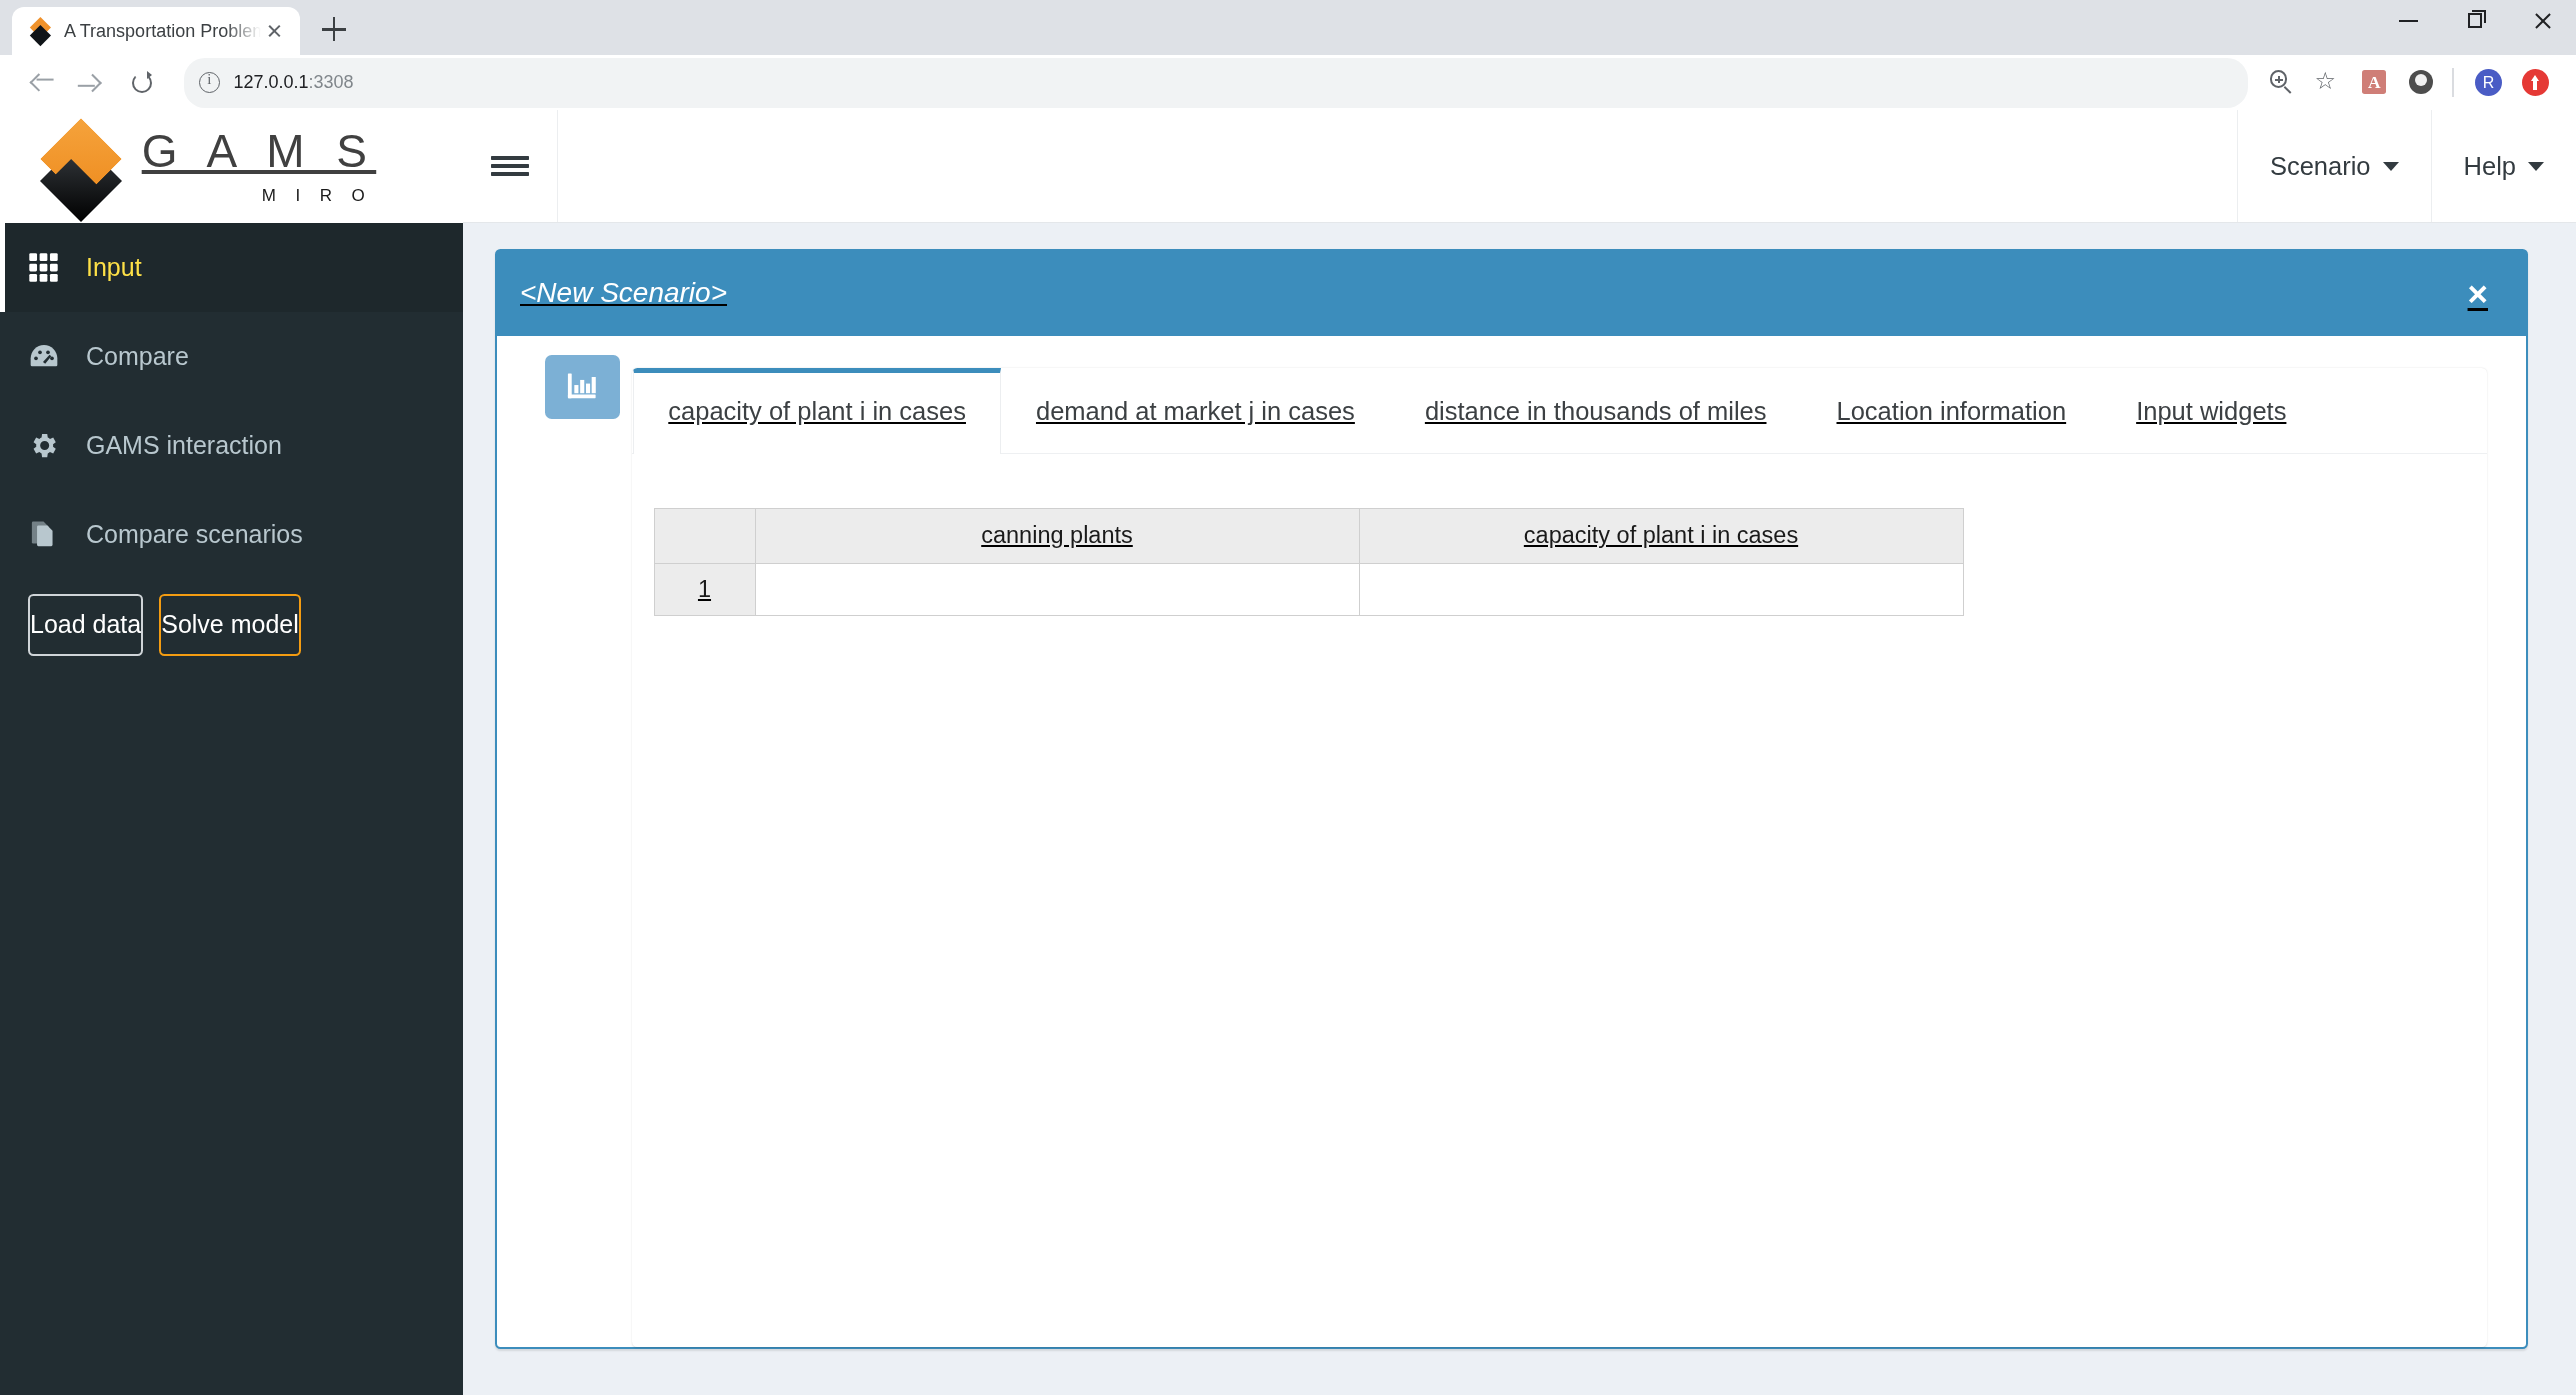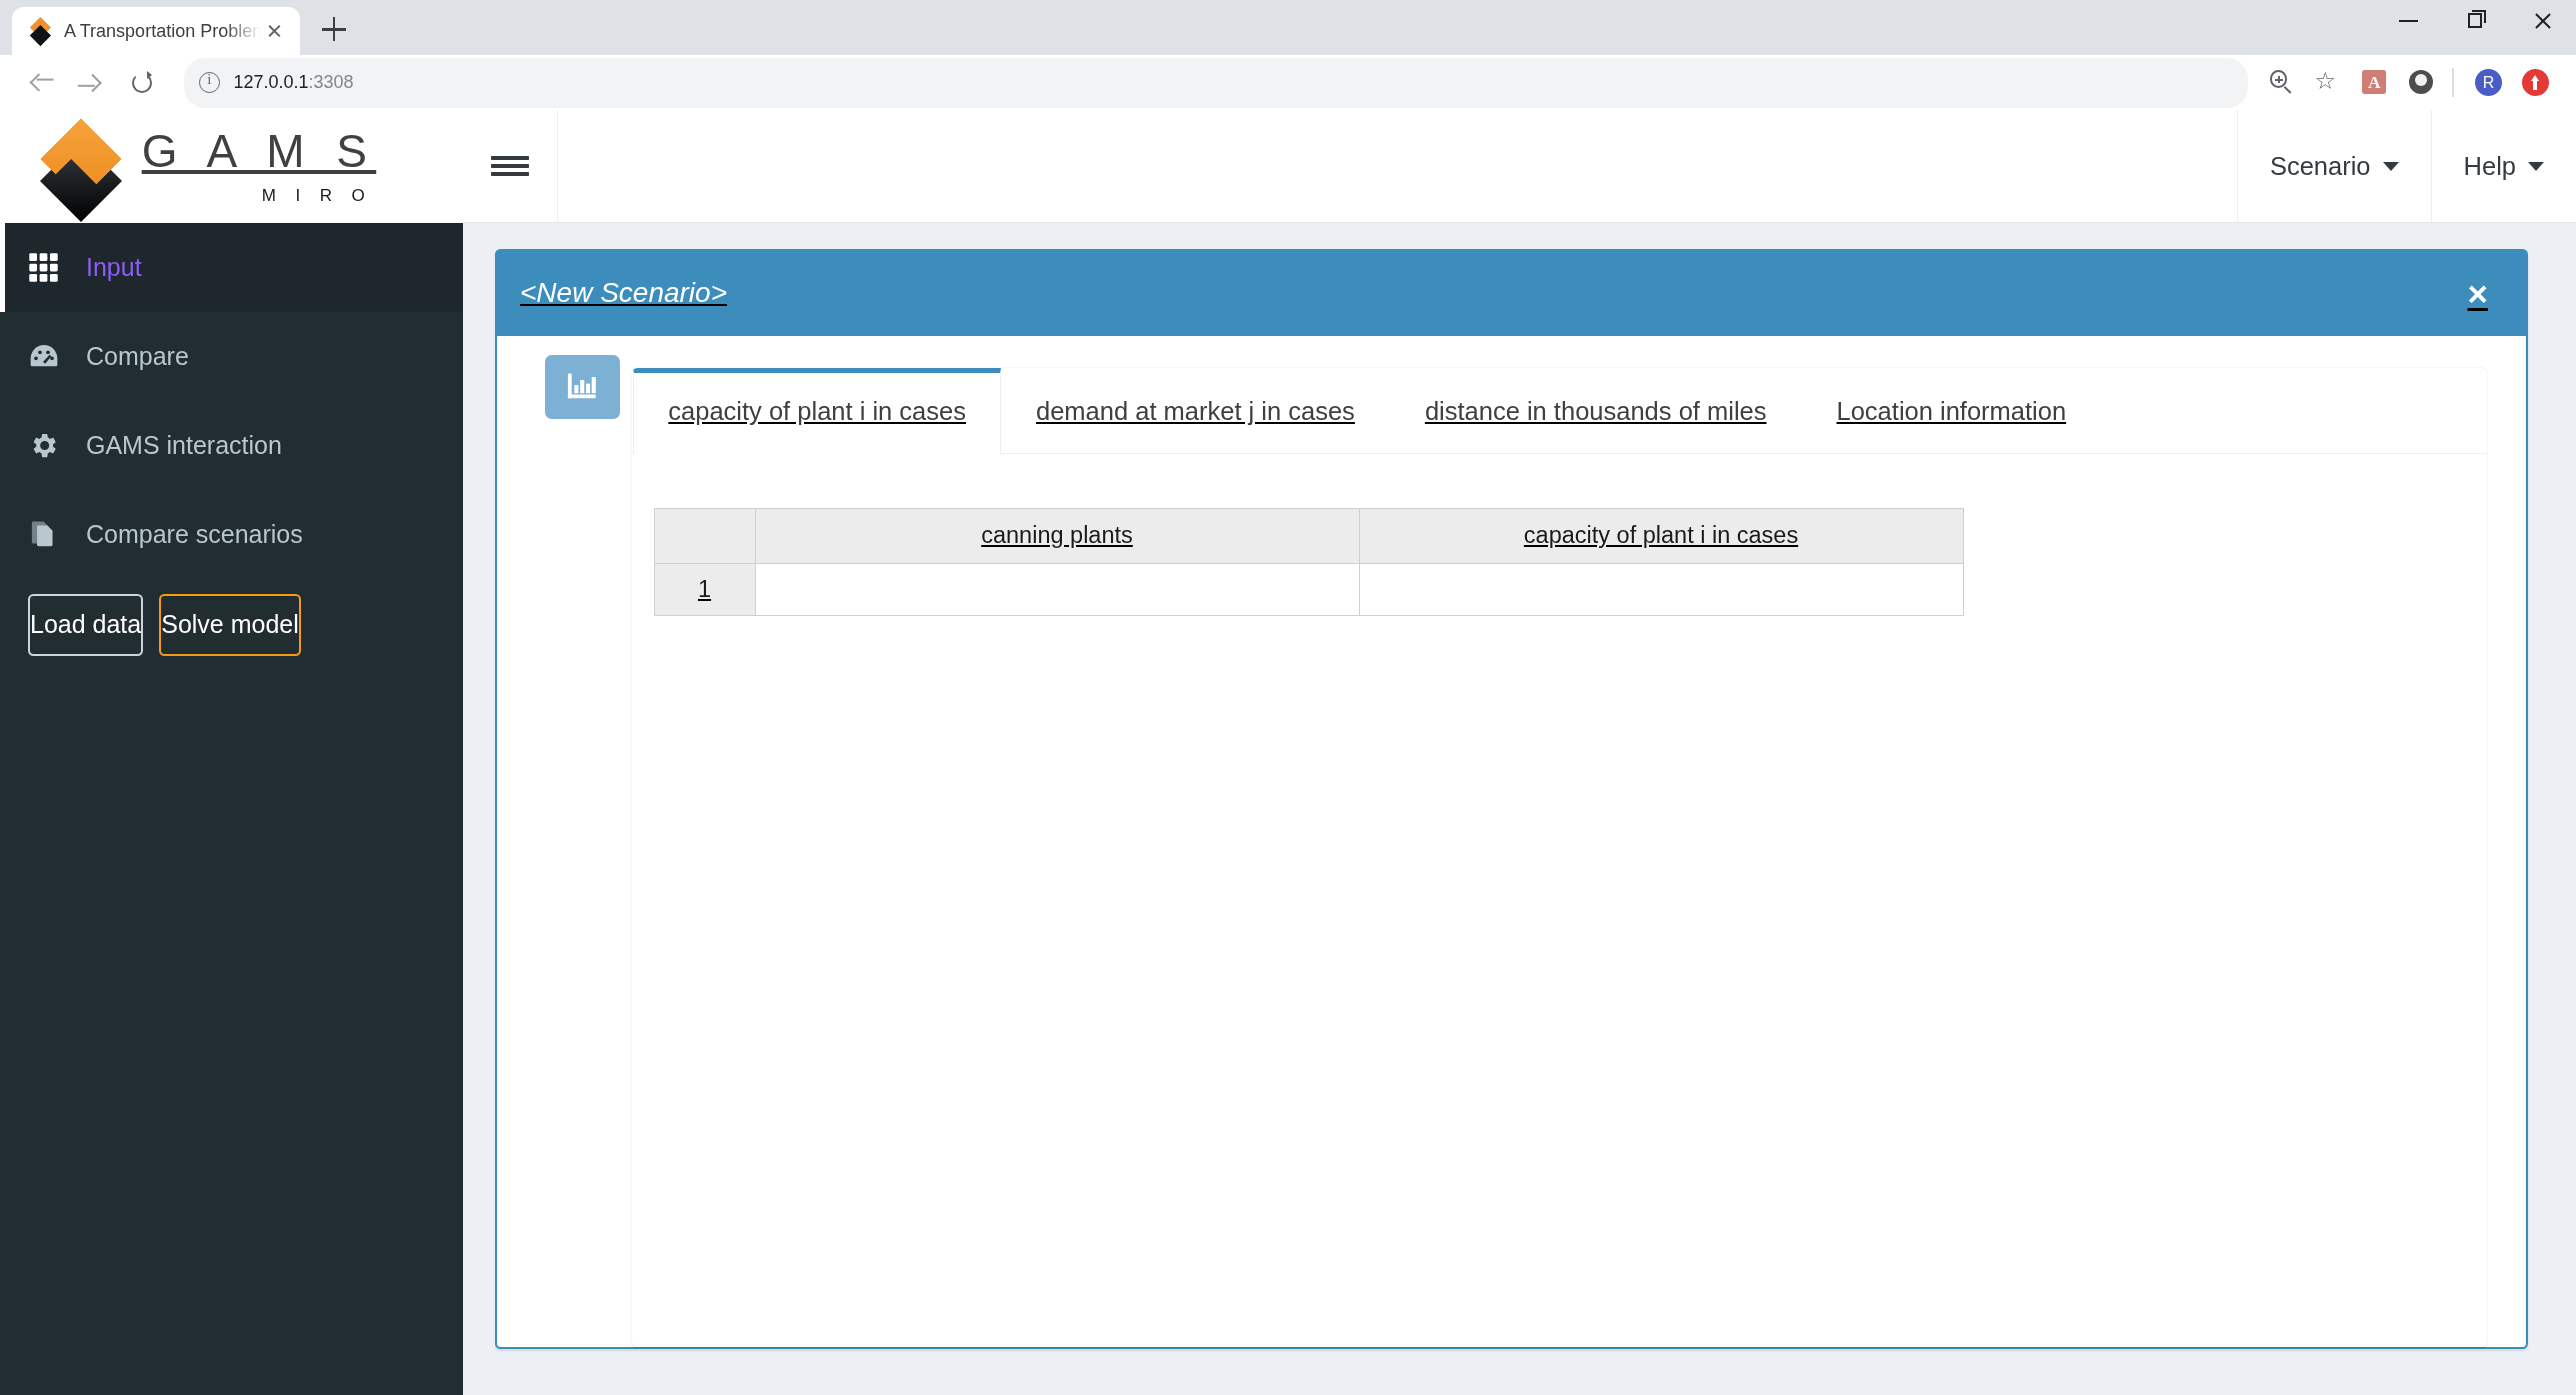--- a/index.html
+++ b/index.html
@@ -163,21 +163,21 @@
   }
   .logo-text { display: flex; flex-direction: column; }
   .logo-gams { font-size: 46px; letter-spacing: 9.4px; color: #404040; line-height: 46px; font-weight: 400; text-decoration: underline; }
   .logo-miro { font-size: 17px; letter-spacing: 7.4px; color: #1a1a1a; text-align: right; margin-top: 12px; padding-right: 4px; }
 
   .side-items { display: flex; flex-direction: column; }
   .side-item {
     height: 89px; display: flex; align-items: center; padding-left: 28px;
     color: #b8c7ce; font-size: 25px; position: relative; cursor: pointer;
   }
-  .side-item.active { background: #1e282c; color: #8b5cf6; }
+  .side-item.active { background: #1e282c; color: #fde047; }
   .side-item.active::before {
     content:""; position:absolute; left:0; top:0; bottom:0; width:5.4px; background:#ffffff;
   }
   .side-icon { width: 42px; flex: 0 0 42px; margin-right: 16px; display:flex; align-items:center; justify-content:flex-start; }
   .side-icon svg { display:block; }
 
   .side-buttons { padding: 14.8px 38px 0 28px; display: flex; flex-direction: row; gap: 16px; }
   .side-btn {
     height: 62px; background: transparent; border: 2px solid #cfd4d8; border-radius: 5.4px;
     color: #ffffff; font-size: 25px; display:flex; align-items:center; justify-content:center;
@@ -442,20 +442,21 @@
               </div>
             </div>
 
             <div class="card">
 
               <div class="tabbar">
                 <div class="tab-item active">capacity of plant i in cases</div>
                 <div class="tab-item">demand at market j in cases</div>
                 <div class="tab-item">distance in thousands of miles</div>
                 <div class="tab-item">Location information</div>
+                <div class="tab-item">Input widgets</div>
               </div>
 
               <div class="tab-panel">
                 <table class="grid">
                   <thead>
                     <tr>
                       <th class="rownum-h"></th>
                       <th class="c-plants">canning plants</th>
                       <th class="c-capacity">capacity of plant i in cases</th>
                     </tr>

